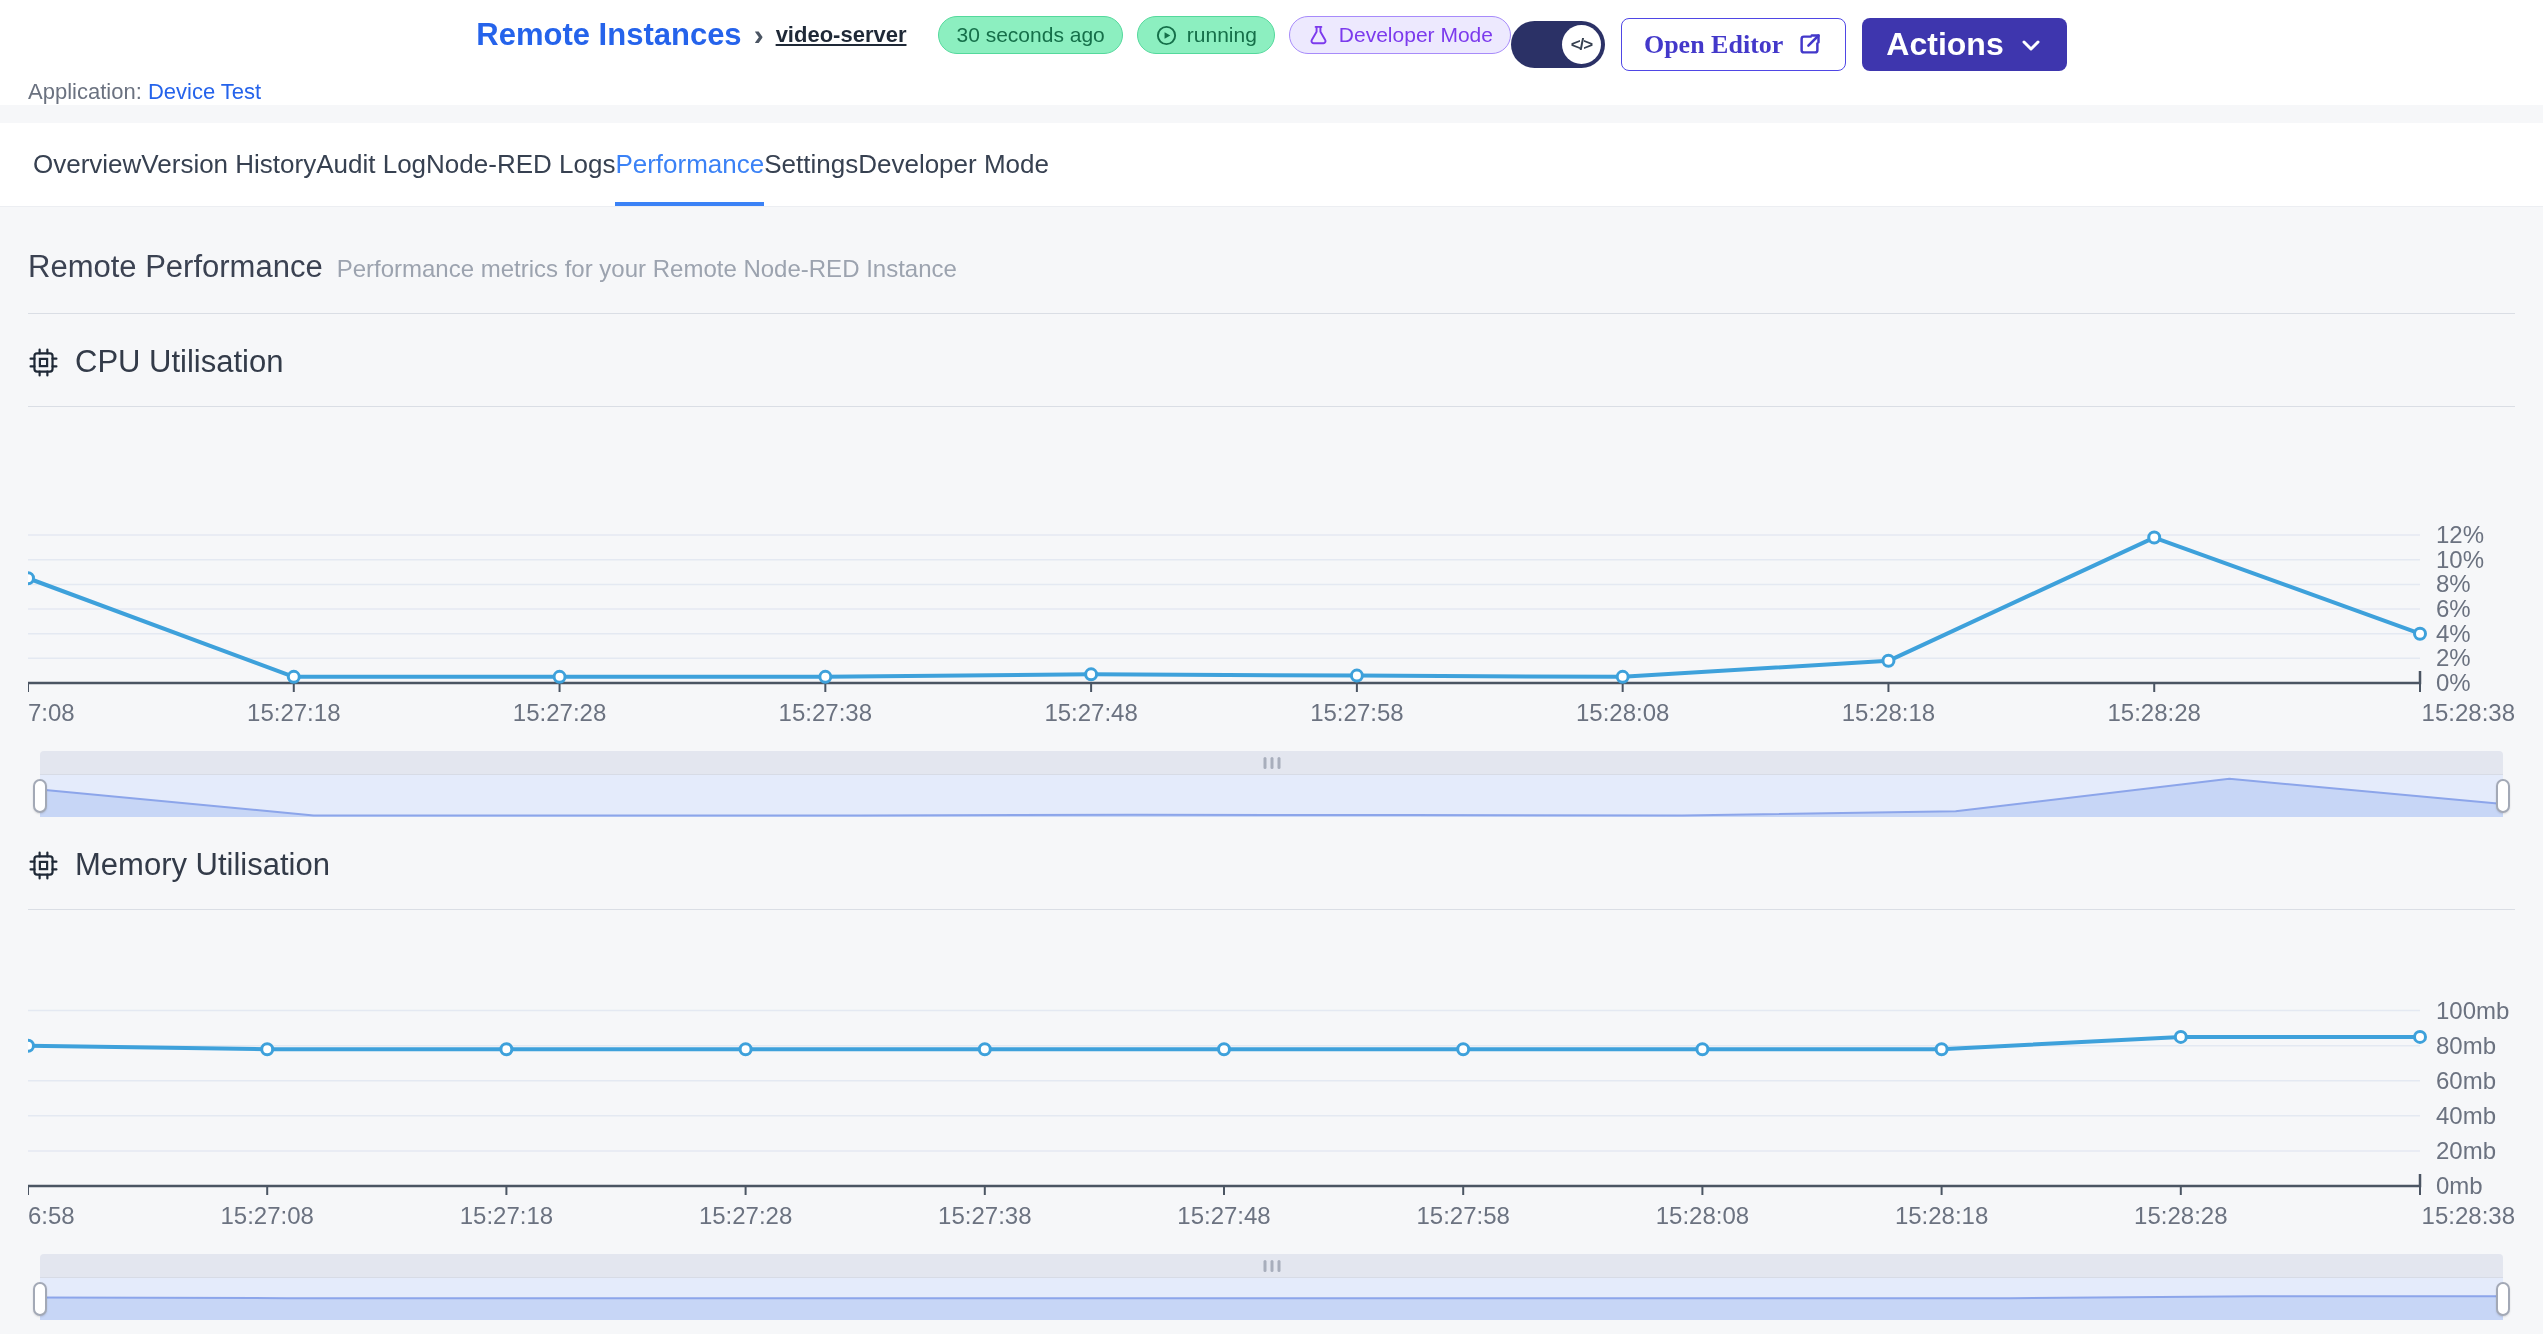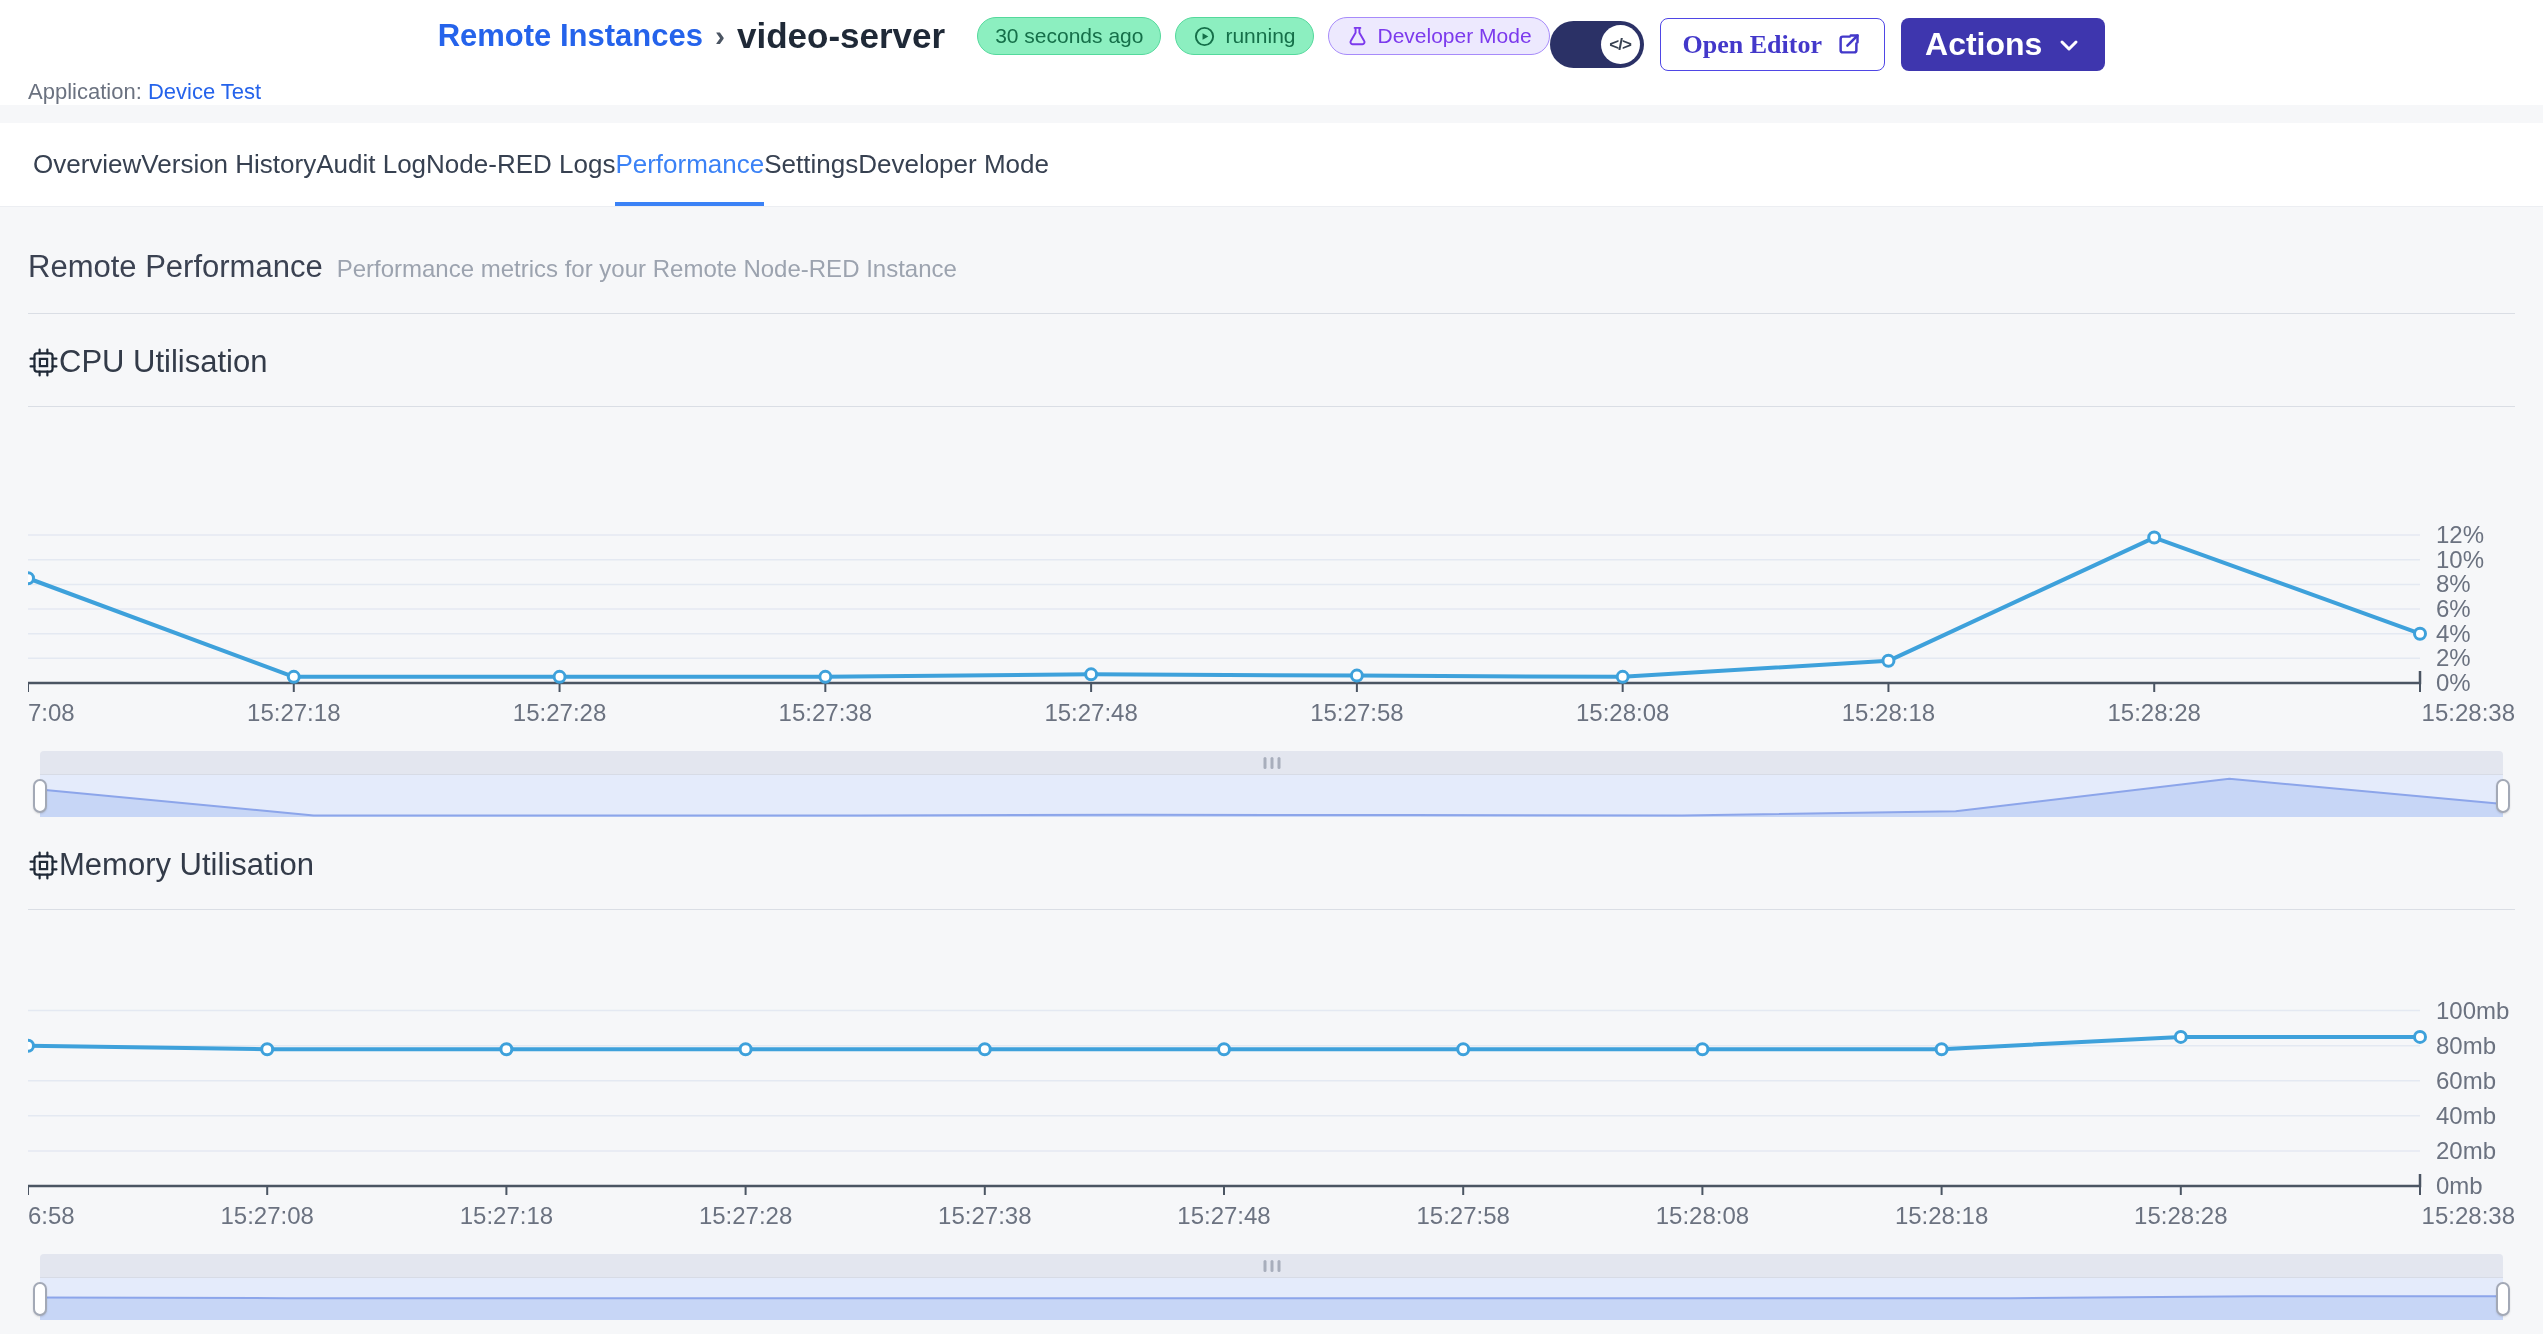--- a/index.html
+++ b/index.html
@@ -9,21 +9,21 @@
     background:#F6F7F9; color:#374151;
     font-family:"Liberation Sans", sans-serif;
   }
   
   .header { background:#fff; padding:16px 28px 0; }
   .header-top { display:flex; justify-content:center; align-items:flex-start; }
   .header-left { display:flex; align-items:center; gap:16px; }
   .crumb { display:flex; align-items:center; gap:10px; }
   .crumb-parent { color:#2563EB; font-weight:700; font-size:31px; text-decoration:none; cursor:pointer; }
   .crumb-sep { color:#4B5563; font-size:30px; font-weight:600; padding:0 2px; }
-  .crumb-current { color:#1F2937; font-weight:700; font-size:35px; }
+  .crumb-current { color:#1F2937; font-weight:700; font-size:22px;text-decoration:underline; }
   .badges { display:flex; align-items:center; gap:14px; margin-left:16px; }
   .badge { display:inline-flex; align-items:center; gap:9px; height:38px; padding:0 17px;
            border-radius:19px; font-size:21px; font-weight:500; white-space:nowrap; }
   .badge.green  { background:#8CEFC0; border:1.5px solid #54D99C; color:#156F49; }
   .badge.purple { background:#EDE9FE; border:1.5px solid #A78BFA; color:#7C3AED; }
   .badge svg { flex:0 0 auto; }
   .header-sub { margin:8px 0 18px; font-size:22px; color:#6B7280; }
   .header-sub .app-link { color:#2563EB; text-decoration:none; cursor:pointer; }
   .header-right { display:flex; align-items:center; gap:16px; padding-top:2px; }
   .toggle { width:94px; height:47px; border-radius:24px; background:#2B3166; position:relative; cursor:pointer; }
@@ -39,21 +39,21 @@
   
   .tabs { background:#fff; display:flex; padding:26px 33px 0; border-bottom:1px solid #ECEEF2; }
   .tab { font-size:26px; color:#374151; padding-bottom:22px; cursor:pointer; border-bottom:4px solid transparent; }
   .tab.active { color:#3B82F6; border-bottom-color:#3B82F6; }
   
   .content { padding:42px 28px 0; }
   .page-head { display:flex; align-items:baseline; gap:14px; }
   .page-title { font-size:31px; color:#3B4252; font-weight:500; }
   .page-sub { font-size:24px; color:#9CA3AF; }
   .divider { height:1px; background:#DADEE5; margin-top:28px; }
-  .section-title { display:flex; align-items:center; margin-top:30px;
+  .section-title { display:flex; align-items:center; gap:16px; margin-top:30px;
                    font-size:31px; color:#333B49; font-weight:400; }
   .chart { display:block; width:2487px; height:274px; margin-top:48px; }
   .chart text { font-size:24px; fill:#6B7280; }
   
   .brush { position:relative; margin:22px 12px 0; height:66px; }
   .brush-strip { height:24px; background:#E3E6EF; border-radius:4px 4px 0 0;
                  border-bottom:1px solid #D7DBE5; position:relative; cursor:grab; }
   .grip { position:absolute; left:50%; top:50%; transform:translate(-50%,-50%); display:flex; gap:4px; }
   .grip i { display:block; width:3px; height:12px; background:#A8AEBC; border-radius:2px; }
   .brush-chart { height:42px; background:#E4EBFB; overflow:hidden; }

